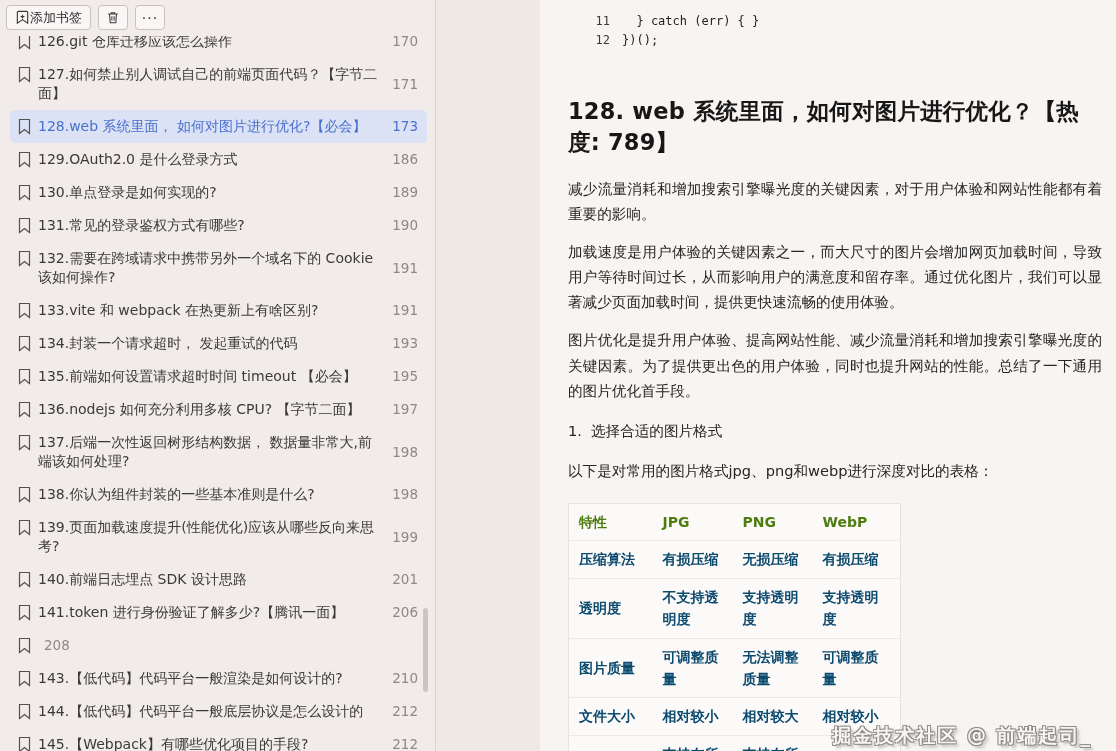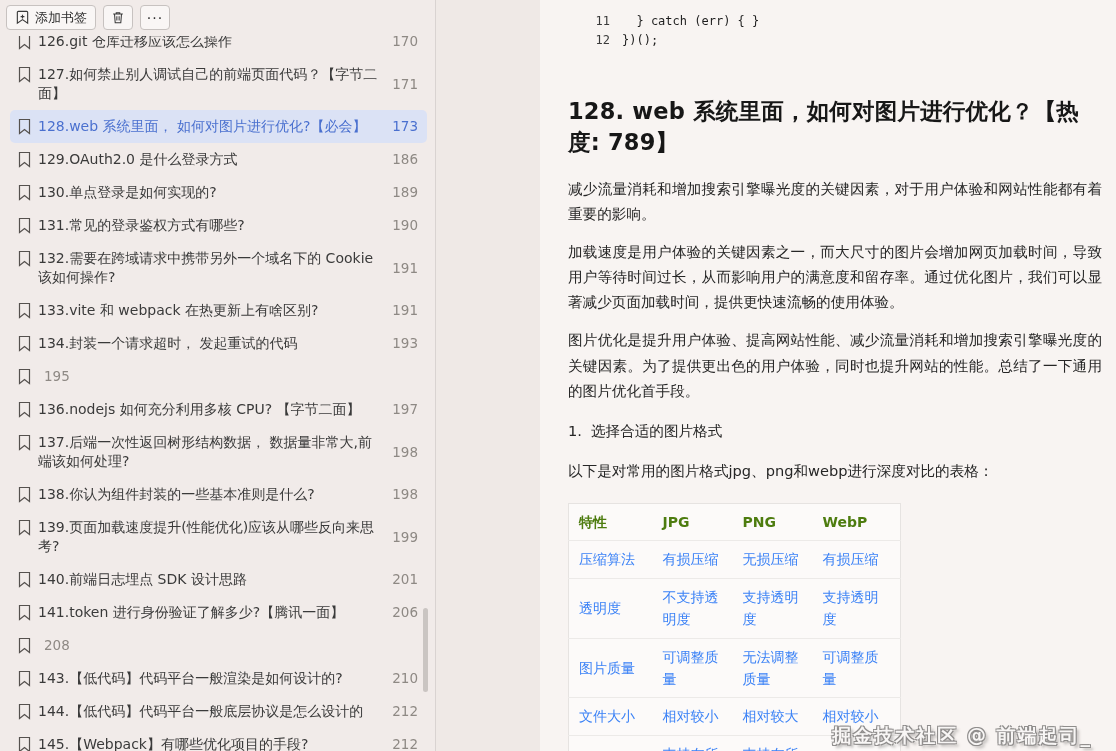--- a/index.html
+++ b/index.html
@@ -8,21 +8,21 @@
     font-family:"DejaVu Sans","Liberation Sans",sans-serif;
     background:#efe9e6; color:#2b2b2b;
   }
   .app { position:relative; width:1116px; height:751px; display:flex; }
 
   
   .sidebar { position:relative; width:436px; height:100%;
     background:#f1ebe9; border-right:1px solid #d9d3d1; overflow:hidden; }
   .sb-toolbar { position:relative; z-index:2; background:#f1ebe9;
     display:flex; align-items:center; gap:7px; padding:5px 8px 6px 6px; }
-  .tb-btn { display:inline-flex; align-items:center; gap:5px; height:25px;
+  .tb-btn { display:inline-flex; align-items:center; height:25px;
     padding:0 8px; background:#f9f6f5; border:1px solid #c7c2c0; border-radius:4px;
     font-size:13px; color:#2f2f2f; cursor:pointer; font-family:inherit; }
   .tb-btn svg { display:block; }
   .tb-btn.iconic { width:30px; justify-content:center; padding:0; }
   .tb-more { font-size:14px; letter-spacing:1px; line-height:1; padding-bottom:6px; }
 
   .bm-list { position:relative; z-index:1; padding:2px 8px 0 10px; }
   .bm-item { display:flex; align-items:flex-start; gap:6px;
     padding:7px 9px 7px 7px; border-radius:5px; font-size:14px; line-height:19px;
     color:#3a3a3a; cursor:pointer; }
@@ -53,21 +53,21 @@
   .doc-p { margin:13px 0; font-size:14.6px; line-height:1.72; text-align:justify;
     color:#262626; }
   .ol-item { display:flex; gap:9px; margin:15px 0; font-size:14.6px; line-height:1.72; color:#262626; }
   .ol-num { flex:none; }
   .ol-text { flex:1 1 auto; text-align:justify; }
 
   .fmt-table { border-collapse:collapse; margin:20px 0 22px 0;
     background:#fcfaf9; border:1px solid #e6e3e1; }
   .fmt-table th, .fmt-table td { text-align:left; font-size:14px; line-height:1.6;
     padding:7px 10px; border-bottom:1px solid #eceae8; vertical-align:middle;
-    font-weight:400; color:#3b82f6; }
+    font-weight:700; color:#0c4a6e; }
   .fmt-table th { font-weight:700; color:#4d7c0f; }
   .fmt-table col.c1 { width:84px; } .fmt-table col.c2 { width:80px; }
   .fmt-table col.c3 { width:80px; } .fmt-table col.c4 { width:88px; }
 
   .watermark { position:absolute; right:24px; bottom:2px; z-index:5;
     font-size:19px; font-weight:700; letter-spacing:2px; white-space:nowrap;
     color:#f8f6f5;
     text-shadow:-1px -1px 0 #8f8d8c, 1px -1px 0 #8f8d8c, -1px 1px 0 #8f8d8c,
                  1px 1px 0 #8f8d8c, 3px 3px 3px rgba(90,88,86,.45);
     pointer-events:none; }
@@ -181,20 +181,21 @@
           </span>
           <span class="bm-label">134.封装一个请求超时， 发起重试的代码</span>
           <span class="bm-page">193</span>
         </div>
         <div class="bm-item">
           <span class="bm-ico">
             <svg width="15" height="17" viewBox="0 0 15 17" fill="none" stroke-width="1.2">
               <path d="M2.5 1.5h10v14l-5-3.9-5 3.9v-14z"></path>
             </svg>
           </span>
+          <span class="bm-label">135.前端如何设置请求超时时间 timeout 【必会】</span>
           <span class="bm-page">195</span>
         </div>
         <div class="bm-item">
           <span class="bm-ico">
             <svg width="15" height="17" viewBox="0 0 15 17" fill="none" stroke-width="1.2">
               <path d="M2.5 1.5h10v14l-5-3.9-5 3.9v-14z"></path>
             </svg>
           </span>
           <span class="bm-label">136.nodejs 如何充分利用多核 CPU? 【字节二面】</span>
           <span class="bm-page">197</span>

